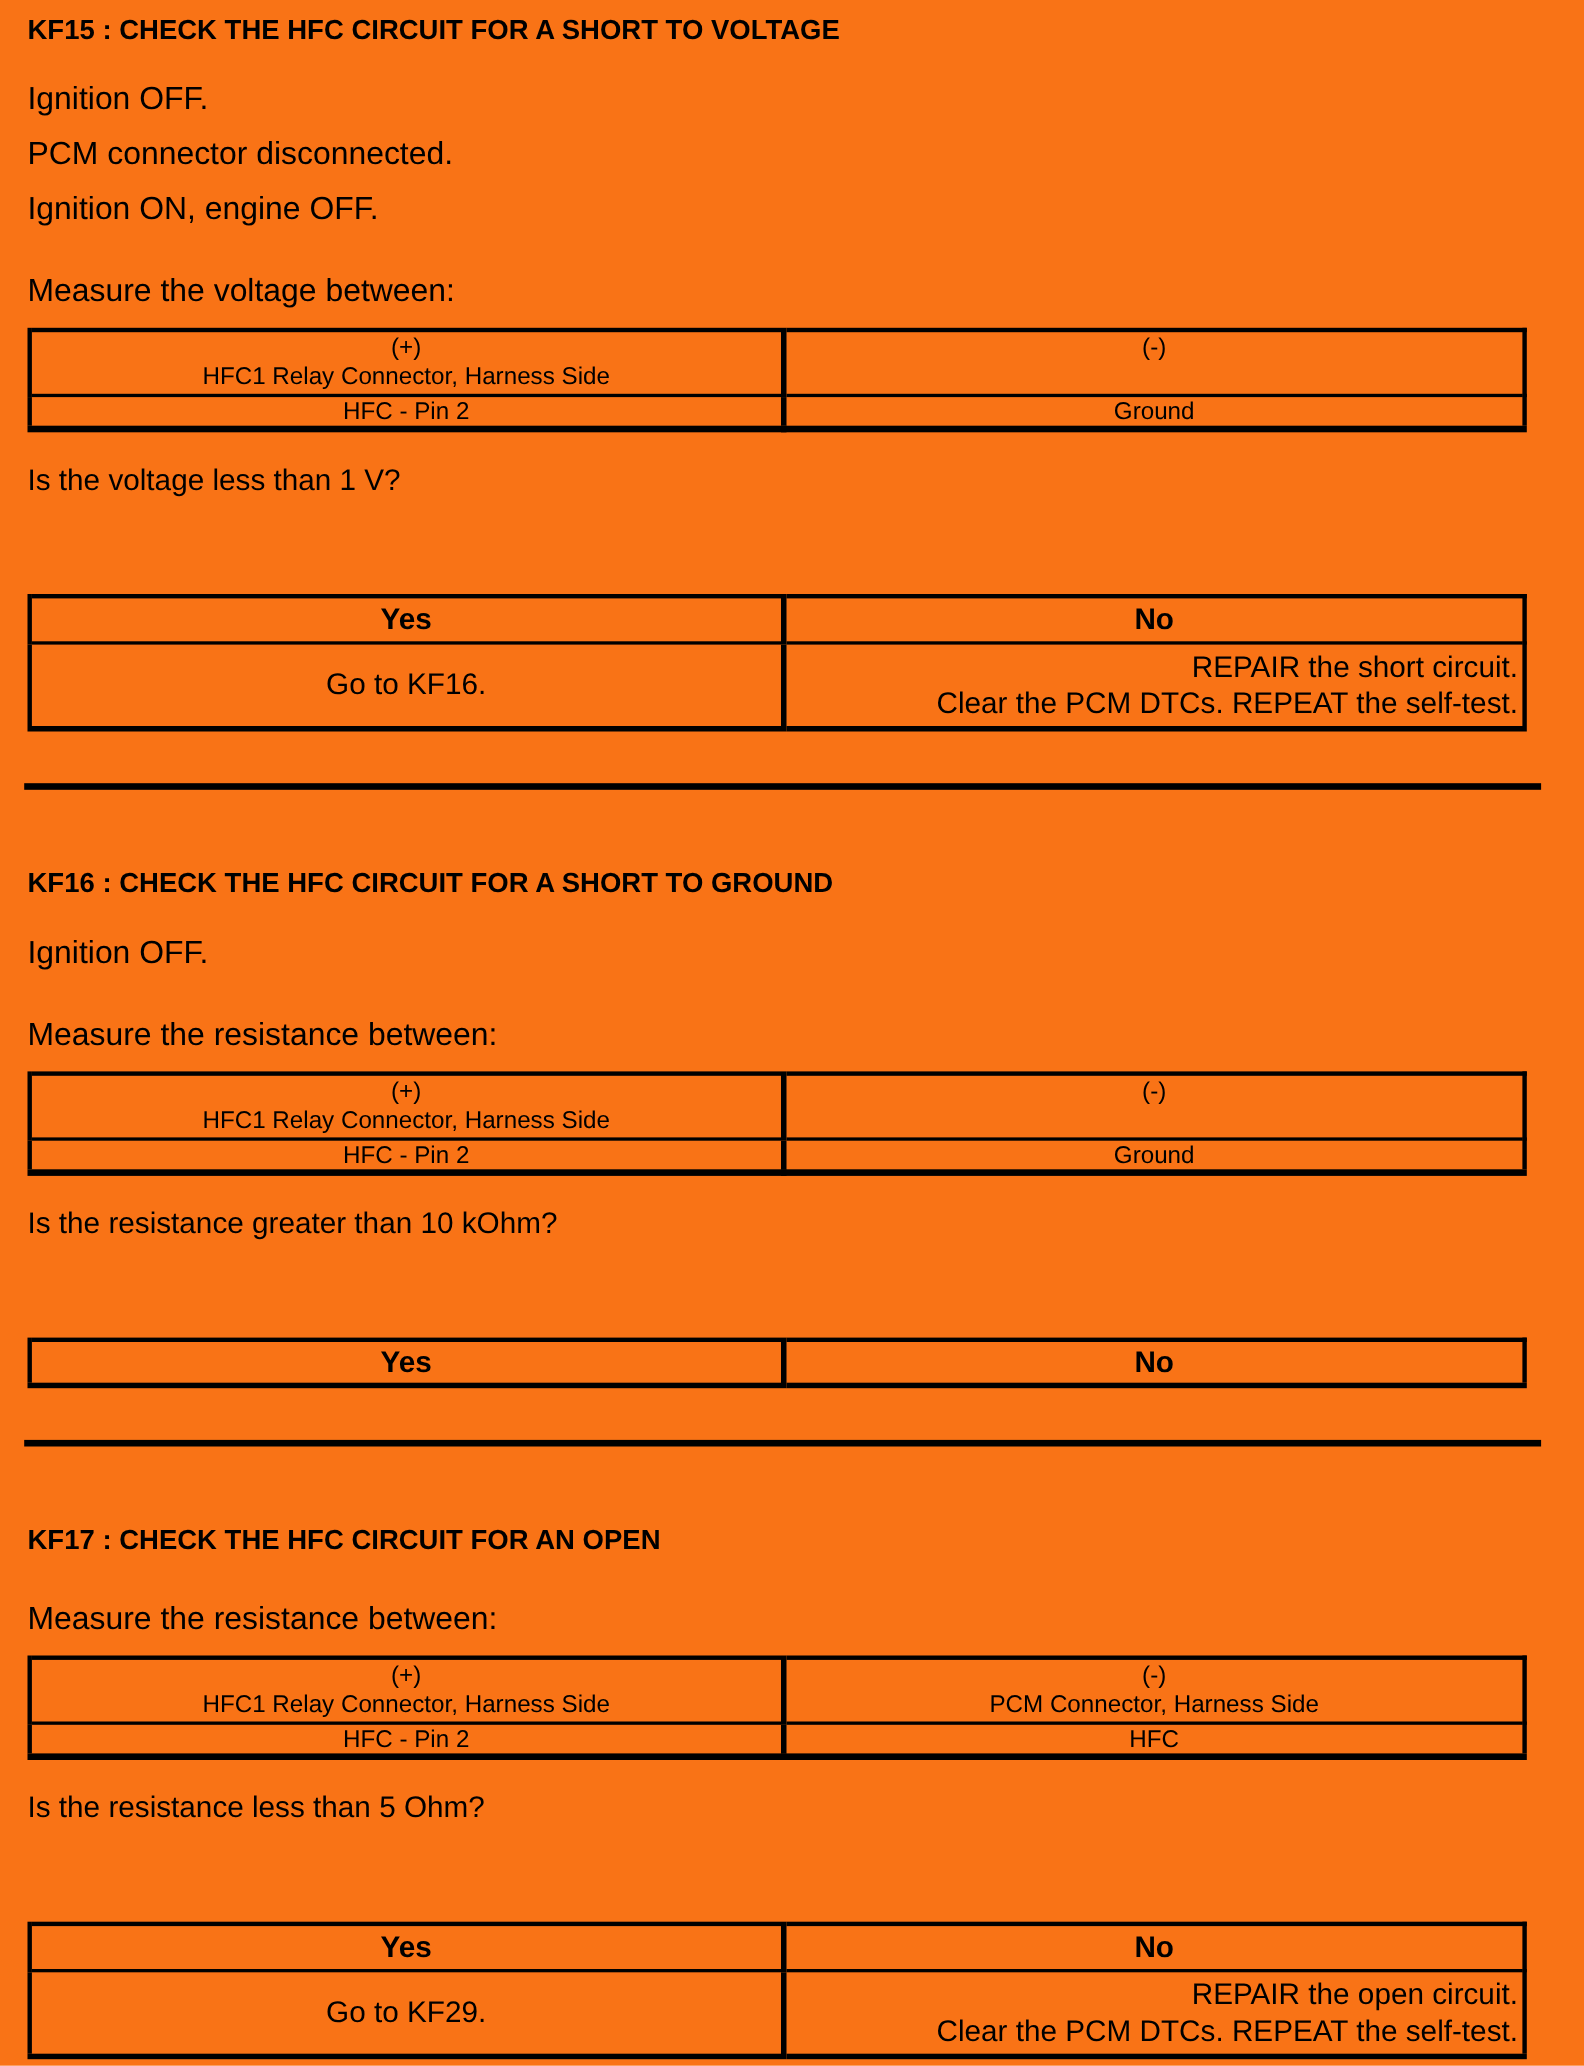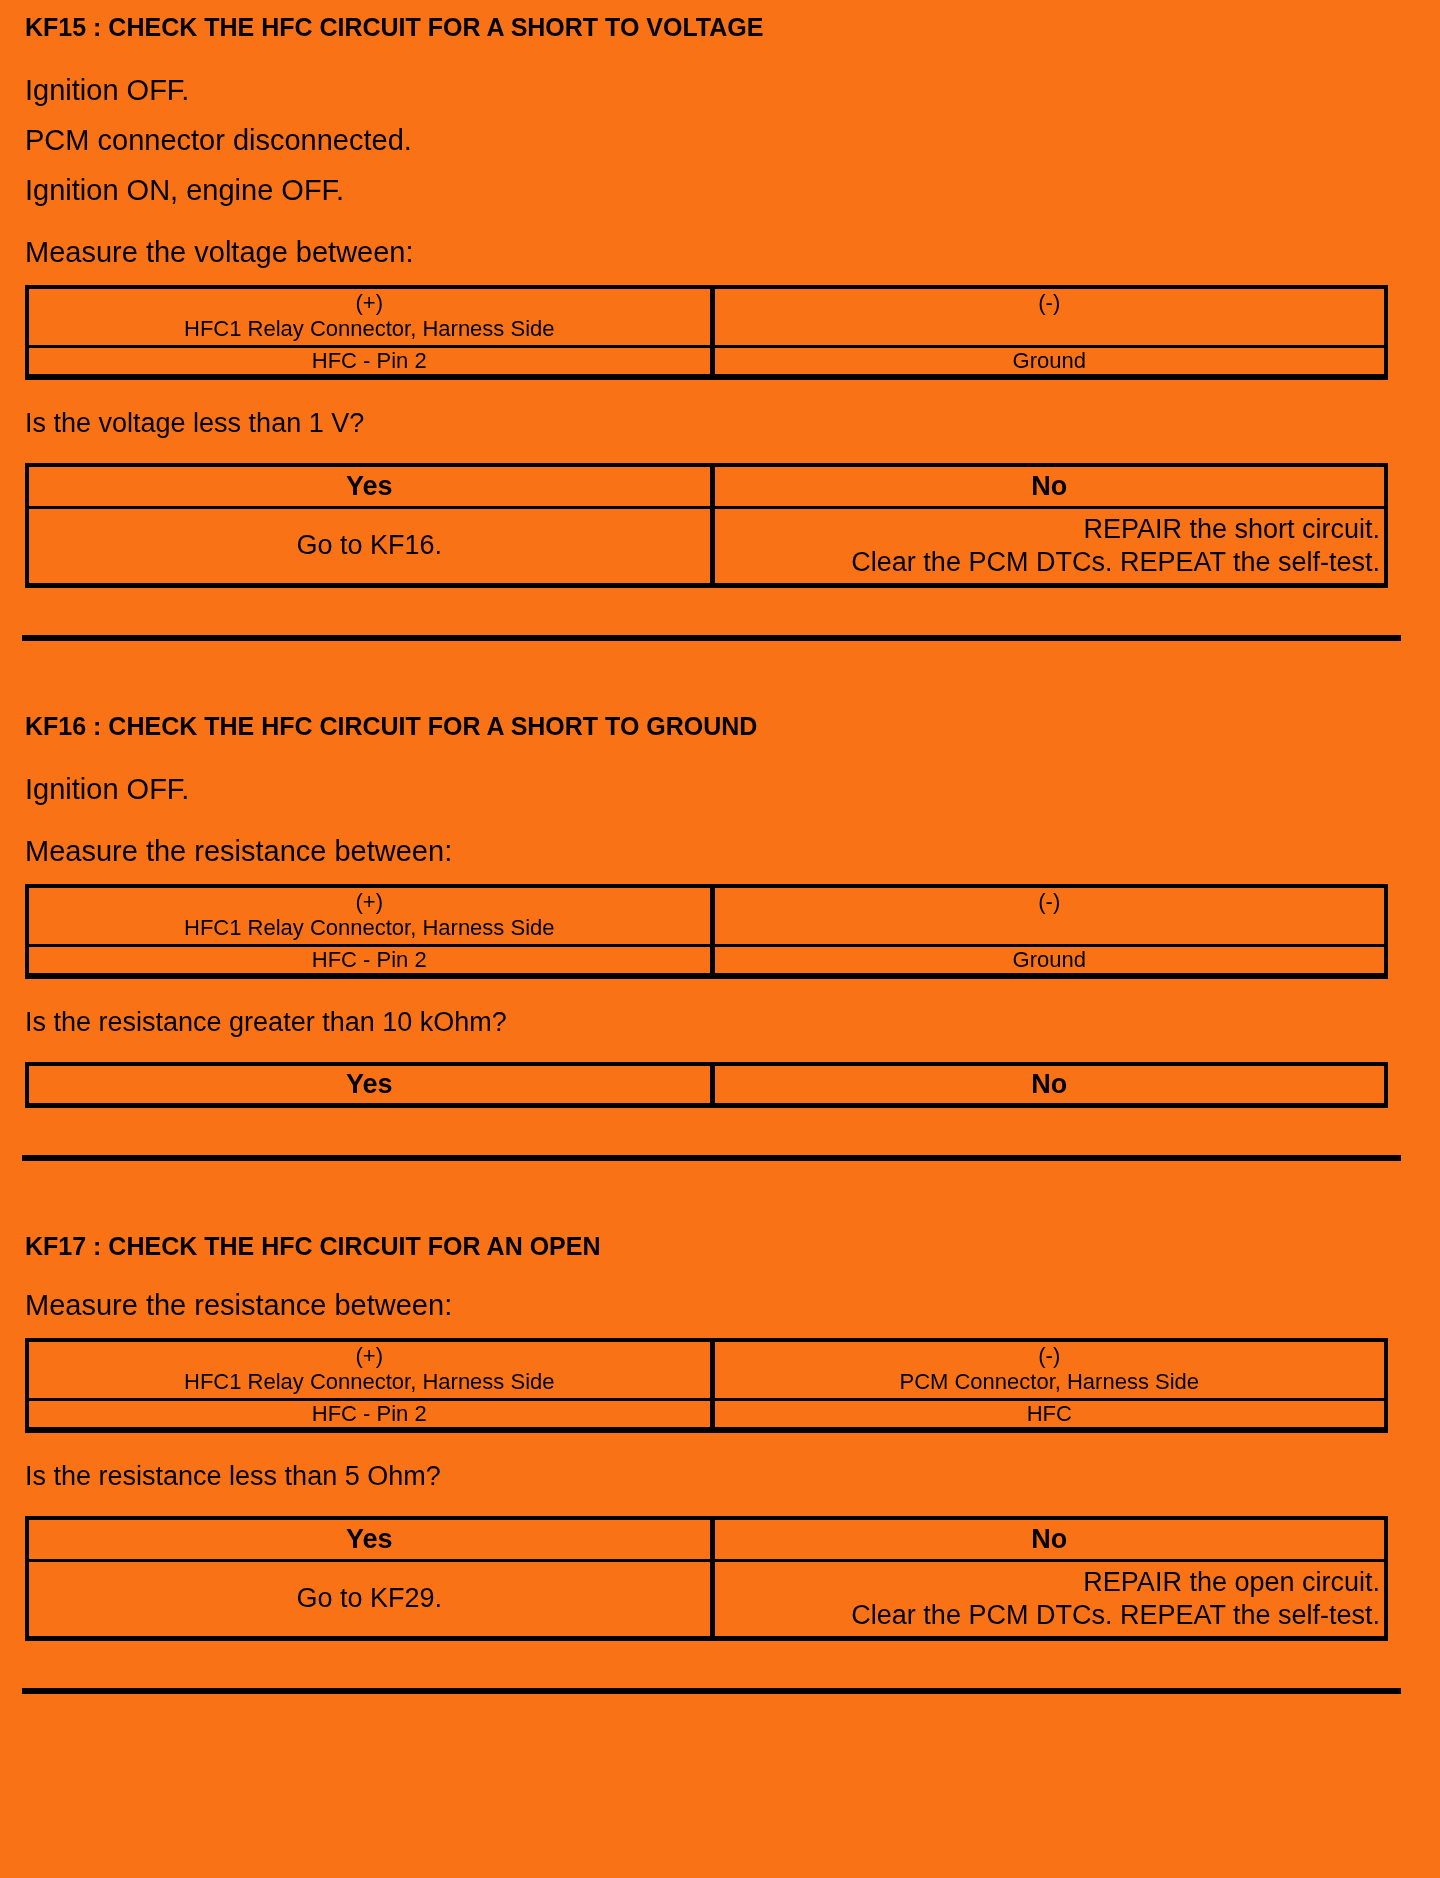--- a/index.html
+++ b/index.html
@@ -23,21 +23,21 @@
     line-height: 27px;
     margin: 0;
   }
   .sec-title.after-sep { margin-top: 72px; }
   .step {
     font-size: 29px;
     line-height: 34px;
     margin: 16px 0 0 0;
   }
   .step.first { margin-top: 32px; }
-  .step.measure { margin-top: 28px; }
+  .step.measure { margin-top: 41px; }
   .mtable {
     width: 1363px;
     border-collapse: collapse;
     margin-top: 16px;
     table-layout: fixed;
   }
   .mtable, .mtable td {
     border: 3px solid #000;
   }
   .mtable { border-width: 4px; border-bottom-width: 6px; }
@@ -59,21 +59,21 @@
   .mhead-line { min-height: 0; }
   .question {
     font-size: 27px;
     font-weight: normal;
     line-height: 31px;
     margin: 28px 0 0 0;
   }
   .dtable {
     width: 1363px;
     border-collapse: collapse;
-    margin-top: 24px;
+    margin-top: 88px;
     table-layout: fixed;
   }
   .dtable, .dtable th, .dtable td {
     border: 3px solid #000;
   }
   .dtable { border-width: 4px; border-bottom-width: 5px; }
   .dtable th, .dtable td { border-left-width: 5px; }
   .dtable th:first-child, .dtable td:first-child { border-left-width: 4px; }
   .dtable th {
     font-size: 27px;

